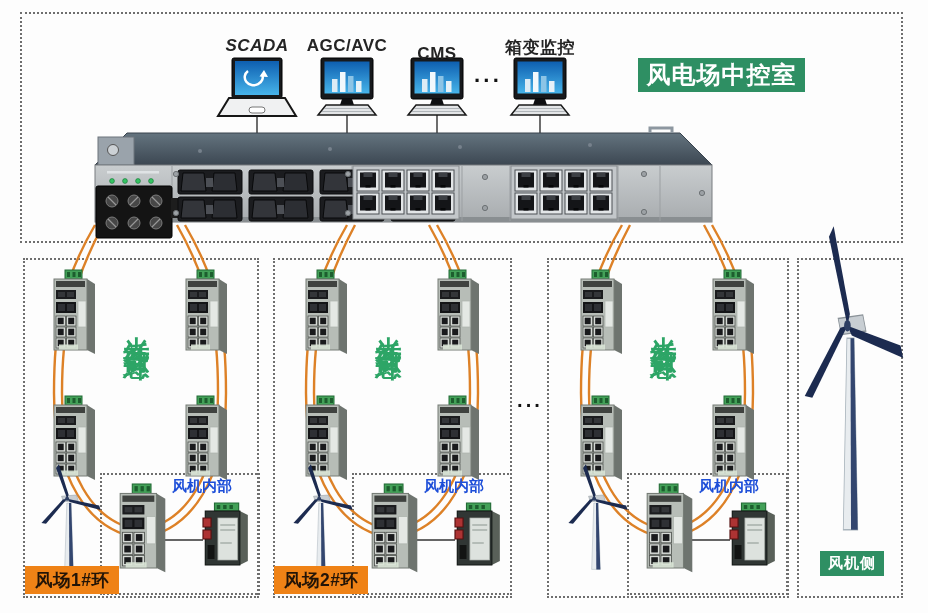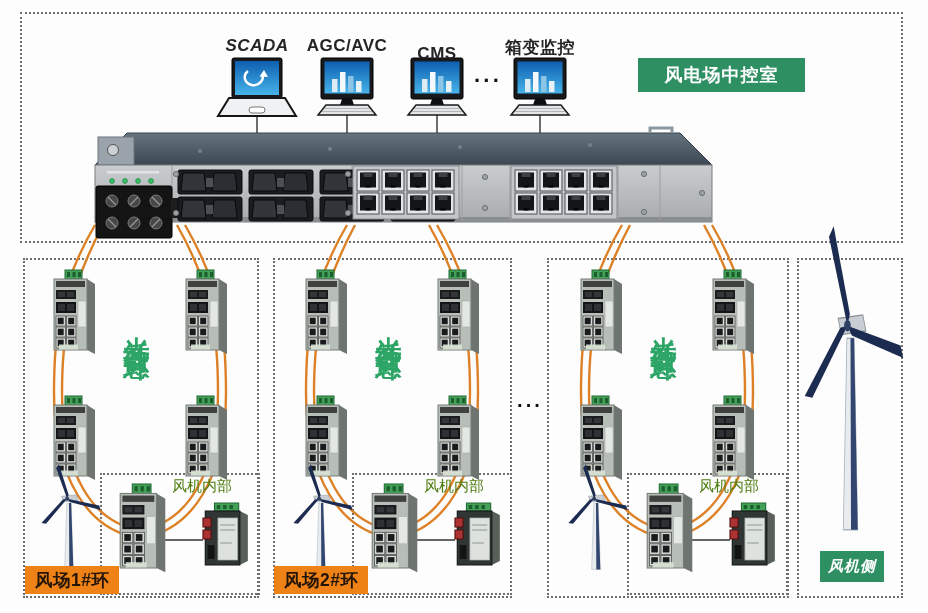--- a/index.html
+++ b/index.html
@@ -8,29 +8,29 @@
     font-family:"Liberation Sans","DejaVu Sans",sans-serif;
   }
   .dotted-box{position:absolute;border:2px dotted #6e6e6e;box-sizing:border-box;background:transparent;}
   .art{position:absolute;left:0;top:0;z-index:2;}
   .txt{position:absolute;z-index:3;}
   .comp-label{width:96px;text-align:center;font-size:17px;font-weight:600;color:#242424;letter-spacing:.5px;}
   .dots{width:36px;text-align:center;font-weight:bold;color:#111;letter-spacing:2px;}
   .badge{display:flex;align-items:center;justify-content:center;box-sizing:border-box;}
   .badge-green{background:var(--badge-green,#2e8f63);color:#fff;font-weight:bold;}
   .badge-orange{background:var(--badge-orange,#ef8216);color:#221407;font-weight:bold;}
-  .control-badge{left:638px;top:58px;width:167px;height:34px;font-size:18px;letter-spacing:1px;}
-  .side-badge{left:820px;top:551px;width:64px;height:31px;font-size:15px;letter-spacing:1px;font-style:italic;}
+  .control-badge{left:638px;top:58px;width:167px;height:34px;font-size:24px;letter-spacing:1px;}
+  .side-badge{left:820px;top:551px;width:64px;height:25px;font-size:15px;letter-spacing:1px;}
   .ring-badge{height:28px;padding:12px 10px;font-size:17.5px;letter-spacing:.5px;}
   .ring-label{
     writing-mode:vertical-rl;text-orientation:upright;
     font-size:26px;font-weight:bold;color:var(--ring-text-green,#2da566);
     letter-spacing:5px;line-height:1;
   }
-  .inner-label{width:112px;text-align:center;font-size:15px;font-weight:400;color:#4d7c0f;}
+  .inner-label{width:112px;text-align:center;font-size:15px;font-weight:700;color:#1d4ed8;}
   svg .fiber{stroke:var(--fiber-orange,#dd8127);stroke-width:2.4;fill:none;}
 </style>
 </head>
 <body>
 
 <div class="canvas">
 
   <div class="dotted-box" style="left:20px;top:12px;width:883px;height:231px;"></div>
   <div class="dotted-box" style="left:23px;top:258px;width:236px;height:340px;"></div>
   <div class="dotted-box" style="left:273px;top:258px;width:239px;height:340px;"></div>

